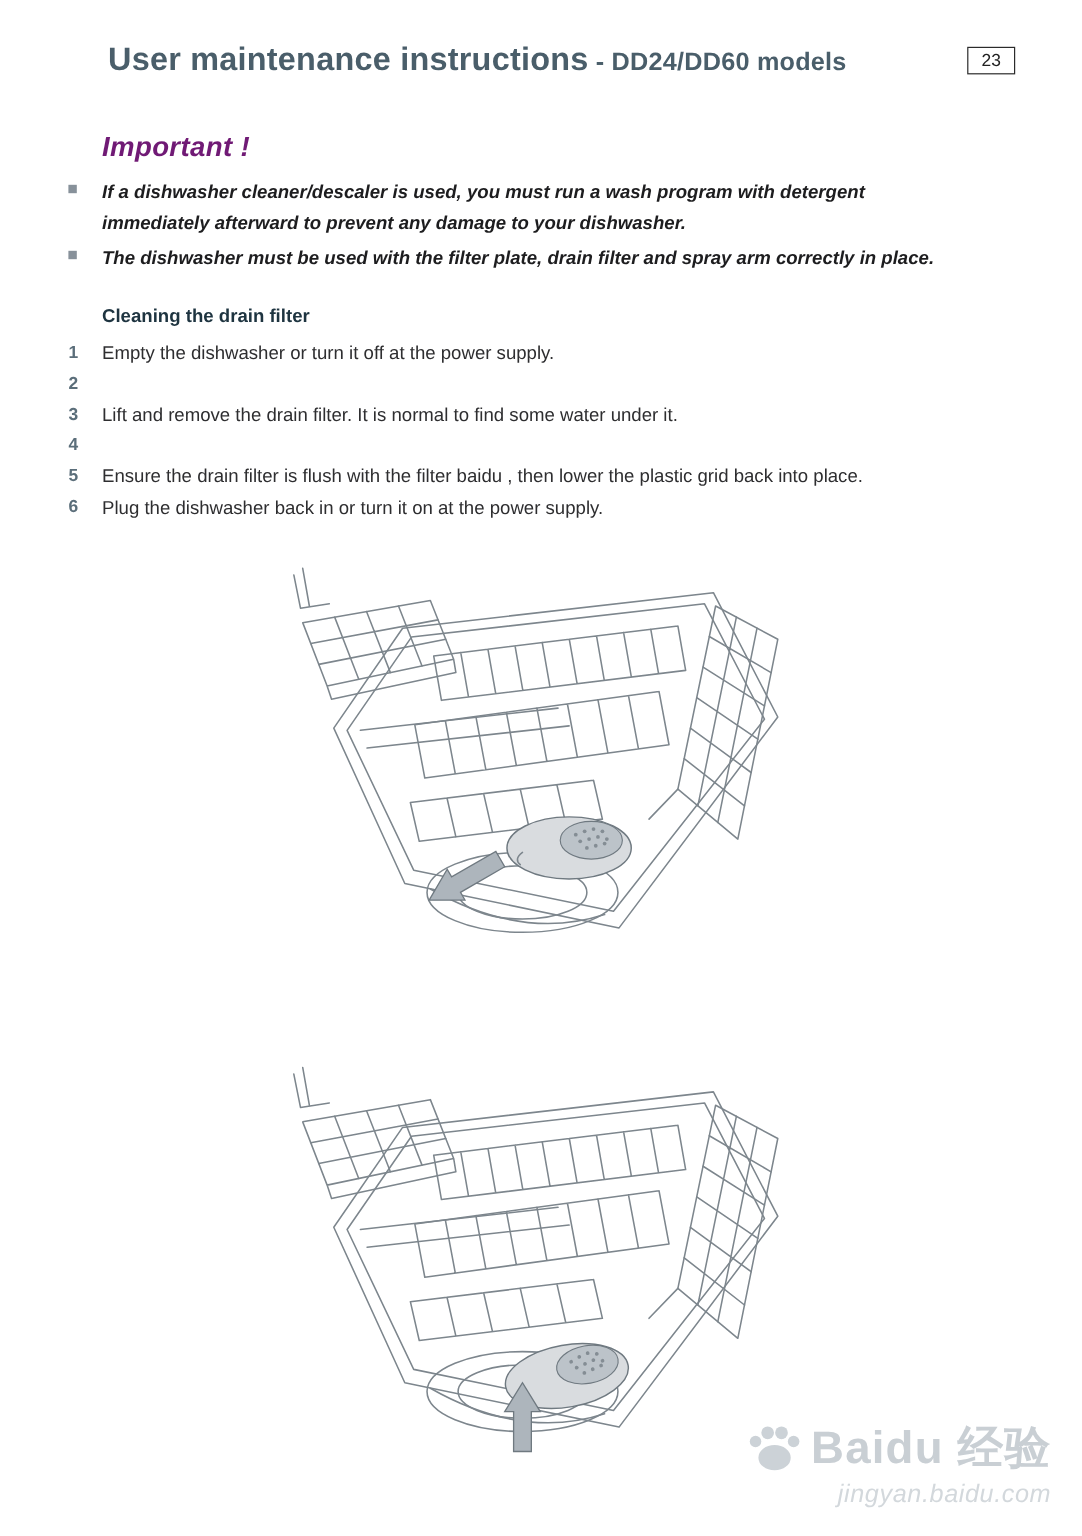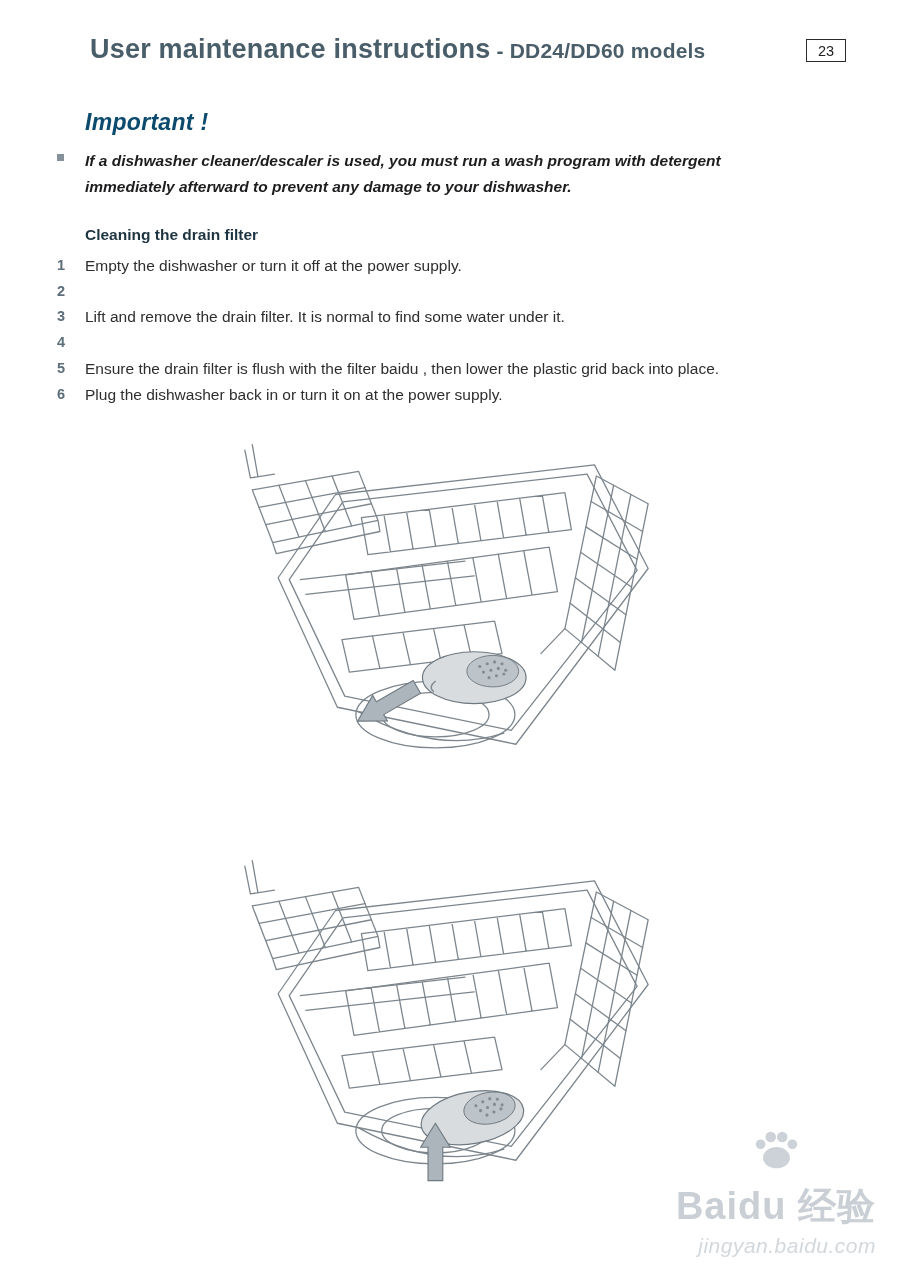--- a/index.html
+++ b/index.html
@@ -8,21 +8,21 @@
   .page { position:relative; width:902px; height:1280px; background:#fff; overflow:hidden; margin:0 auto; }
 
   
   .header { display:flex; justify-content:space-between; align-items:flex-start; padding:34px 56px 0 90px; }
   .title { color:var(--title,#4a5e6a); font-size:27px; font-weight:bold; letter-spacing:.2px; }
   .title .suffix { font-size:21px; }
   .pagenum { border:1.6px solid #2b2b2b; min-width:40px; height:23px; display:flex; align-items:center; justify-content:center; padding:0 6px; font-size:14.5px; color:#222; margin-top:5px; }
 
   
   .important { margin:44px 56px 0 85px; }
-  .important h2 { font-size:23px; font-style:italic; font-weight:bold; color:#0c4a6e; letter-spacing:.3px; }
+  .important h2 { font-size:23px; font-style:italic; font-weight:bold; color:#701a75; letter-spacing:.3px; }
   .important ul { list-style:none; margin-top:12px; }
   .important li { position:relative; margin-bottom:3px; }
   .important .sq { position:absolute; left:-28px; top:6px; width:7px; height:7px; background:#87919a; }
   .important p { font-weight:bold; font-style:italic; font-size:15.5px; color:#1d1d1f; line-height:1.68; max-width:700px; }
 
   
   .steps { margin:26px 56px 0 85px; }
   .steps h3 { font-size:15.5px; font-weight:bold; color:#1e3440; margin-bottom:9px; }
   .steps ol { list-style:none; }
   .step { display:flex; line-height:25.7px; }
@@ -34,41 +34,45 @@
   .fig + .fig { margin-top:46px; }
   .fig svg { display:block; }
   .draw { fill:none; stroke:var(--illustration-stroke,#7d868d); stroke-width:1.4; stroke-linecap:round; stroke-linejoin:round; }
   .arrow { fill:#adb5bc; stroke:#6f7980; stroke-width:1.2; }
   .filt-body { fill:#d9dcdf; stroke:#6f7980; stroke-width:1.3; }
   .filt-mesh { fill:#bcc3c9; stroke:#6f7980; stroke-width:1; }
   .dots circle { fill:#848d94; }
 
   
   .watermark { position:absolute; right:26px; bottom:22px; text-align:right; color:var(--watermark,#c9cfd4); }
-  .wm-top { display:flex; align-items:center; justify-content:flex-end; gap:6px;flex-direction:column; }
+  .wm-top { display:flex; align-items:center; justify-content:flex-end; gap:6px; }
   .wm-brand { font-size:38px; font-weight:bold; letter-spacing:1px; }
   .wm-url { font-size:21px; color:#d3d8dc; margin-top:2px; letter-spacing:.5px;font-style:italic; }
   .paw { color:#ccd2d7; }
 </style>
 </head>
 <body>
 
 <div class="page">
 
   <div class="header">
     <h1 class="title"><span>User maintenance instructions</span><span class="suffix"> - DD24/DD60 models</span></h1>
     <div class="pagenum">23</div>
   </div>
 
   <section class="important">
     <h2>Important !</h2>
     <ul>
       <li>
         <span class="sq"></span>
         <p>If a dishwasher cleaner/descaler is used, you must run a wash program with detergent immediately afterward to prevent any damage to your dishwasher.</p>
+      </li>
+      <li>
+        <span class="sq"></span>
+        <p>The dishwasher must be used with the filter plate, drain filter and spray arm correctly in place.</p>
       </li>
     </ul>
   </section>
 
   <section class="steps">
     <h3>Cleaning the drain filter</h3>
     <ol>
       <li class="step">
           <span class="num">1</span>
           <span class="txt">Empty the dishwasher or turn it off at the power supply.</span>

